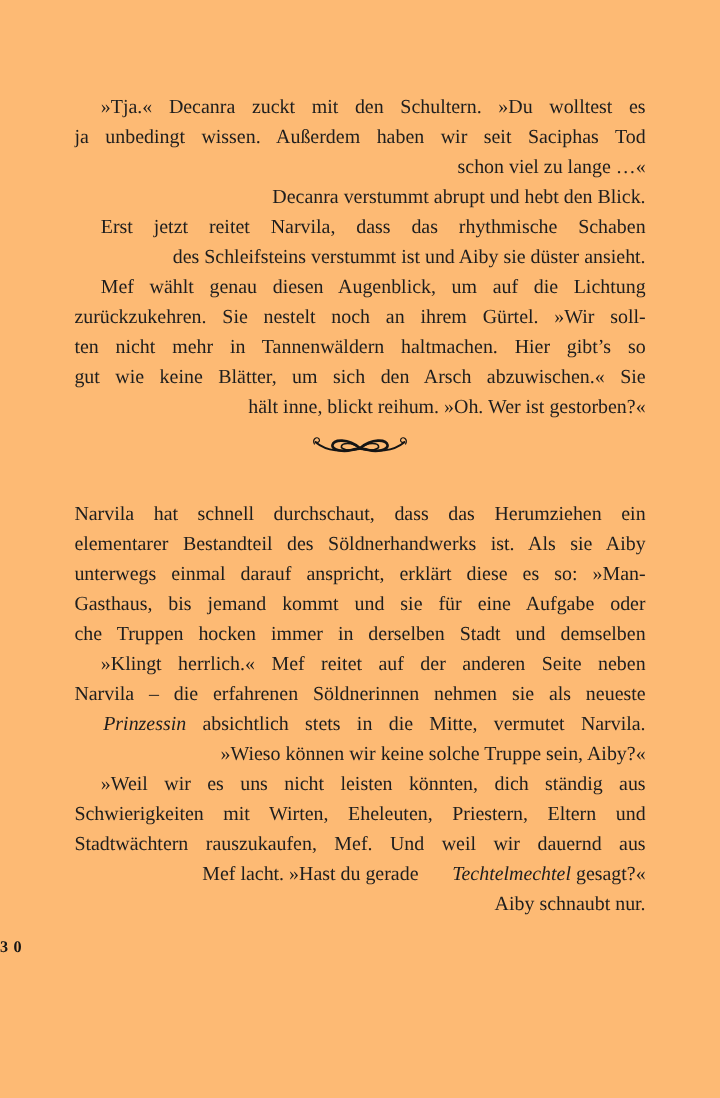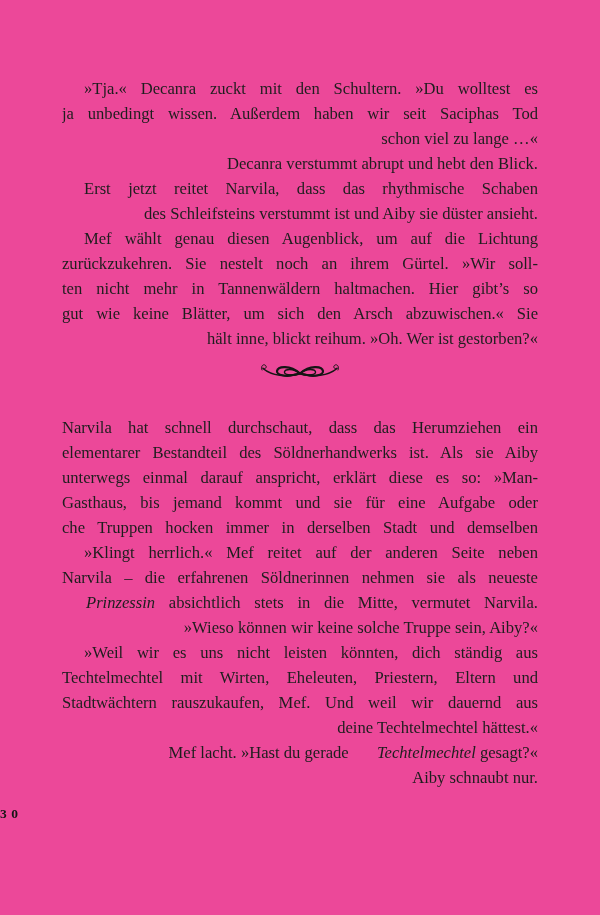--- a/index.html
+++ b/index.html
@@ -5,21 +5,21 @@
   html, body { margin: 0; padding: 0; }
   body {
     width: 600px; height: 915px;
     background: #ffffff;
     font-family: "Liberation Serif", "DejaVu Serif", serif;
     color: #1e1e1e;
   }
   .page {
     position: relative;
     width: 600px; height: 915px;
-    background: #ec4899;
+    background: #fdba74;
     overflow: hidden;
   }
   .text-block { padding: 76px 62px 0 62px; }
   .text-section { }
   .paragraph { }
   .line {
     font-size: 16.6px;
     line-height: 25px;
     height: 25px;
     overflow: hidden;
@@ -95,23 +95,22 @@
           <div class="line justified"><span>che Truppen hocken immer in derselben Stadt und demselben</span></div>
         </div>
         <div class="paragraph">
           <div class="line justified indent"><span>»Klingt herrlich.« Mef reitet auf der anderen Seite neben</span></div>
           <div class="line justified"><span>Narvila – die erfahrenen Söldnerinnen nehmen sie als neueste</span></div>
           <div class="line justified"><span class="italic">Prinzessin</span><span> absichtlich stets in die Mitte, vermutet Narvila.</span></div>
           <div class="line lastline"><span>»Wieso können wir keine solche Truppe sein, Aiby?«</span></div>
         </div>
         <div class="paragraph">
           <div class="line justified indent"><span>»Weil wir es uns nicht leisten könnten, dich ständig aus</span></div>
-          <div class="line justified"><span>Techtelmechtel mit Wirten, Eheleuten, Priestern, Eltern und</span></div>
+          <div class="line justified"><span>Schwierigkeiten mit Wirten, Eheleuten, Priestern, Eltern und</span></div>
           <div class="line justified"><span>Stadtwächtern rauszukaufen, Mef. Und weil wir dauernd aus</span></div>
-          <div class="line lastline"><span>deine Techtelmechtel hättest.«</span></div>
         </div>
         <div class="paragraph">
           <div class="line lastline indent"><span>Mef lacht. »Hast du gerade </span><span class="italic">Techtelmechtel</span><span> gesagt?«</span></div>
         </div>
         <div class="paragraph">
           <div class="line lastline indent"><span>Aiby schnaubt nur.</span></div>
         </div>
       </div>
     </div>
   <div class="footer">

